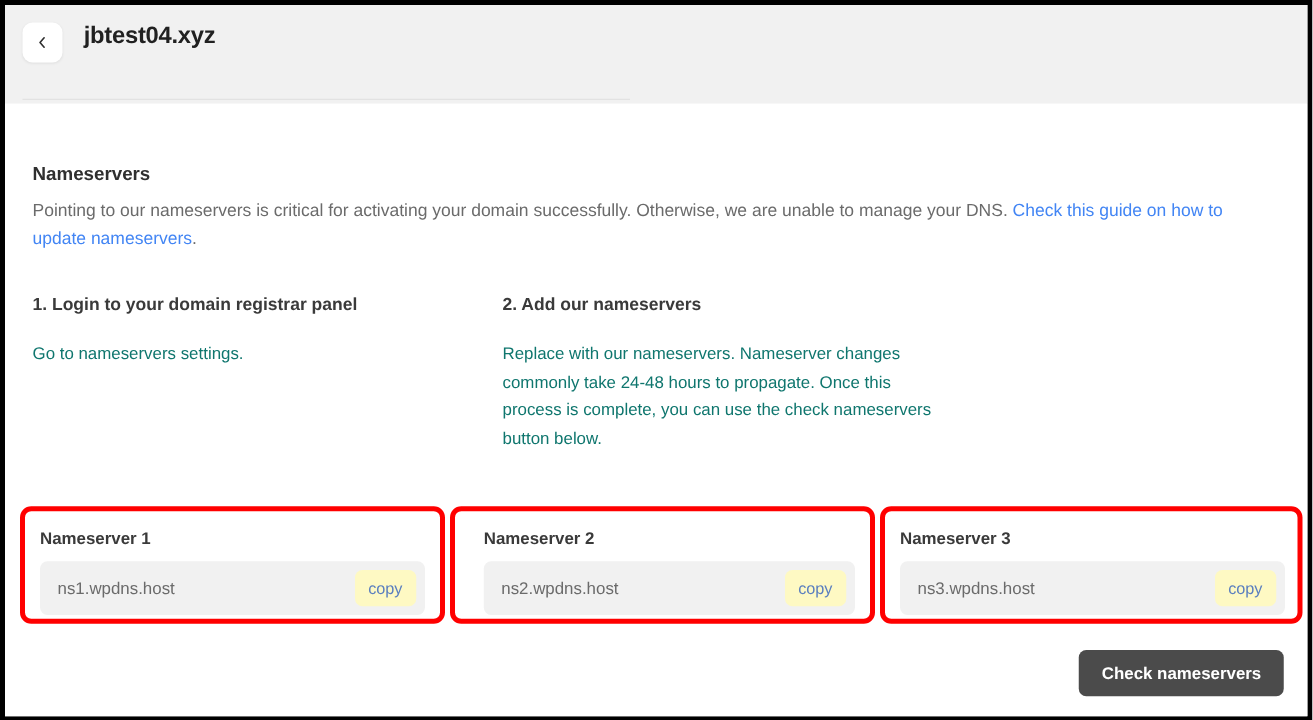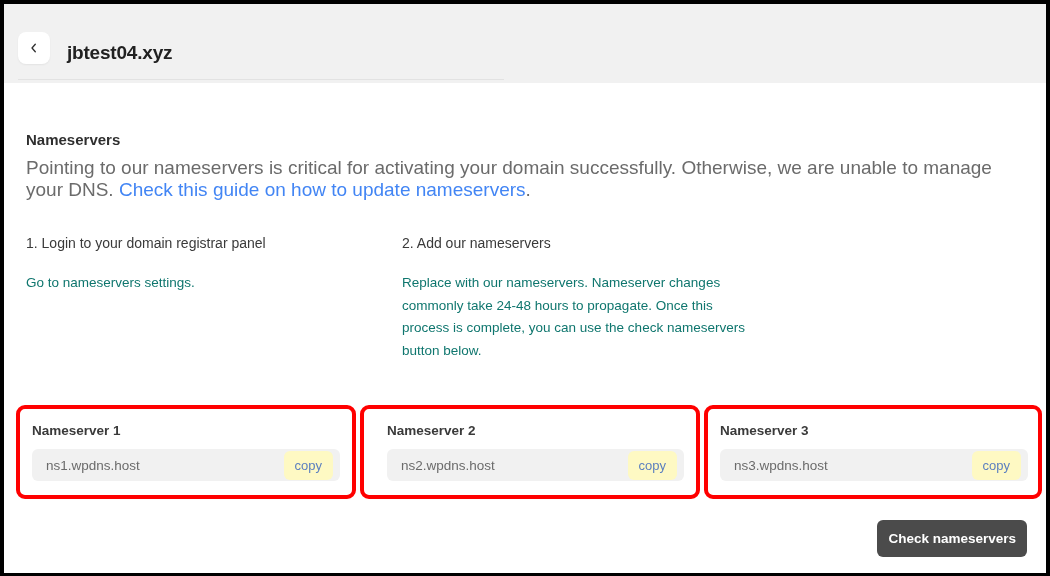--- a/index.html
+++ b/index.html
@@ -27,21 +27,21 @@
   
   #header {
     position: absolute;
     left: 0; top: 0;
     width: 1042px;
     height: 79px;
     background: #f1f1f1;
   }
   #header-row {
     display: flex;
-    align-items: flex-end;
+    align-items: flex-start;
     padding: 14px 0 0 14px;
     height: 60px;
   }
   #back-button {
     width: 32px;
     height: 32px;
     background: #ffffff;
     border-radius: 8px;
     display: flex;
     align-items: center;
@@ -84,21 +84,21 @@
     font-size: 15px;
     font-weight: bold;
     color: #2f2f2f;
   }
 
   #section-desc {
     position: absolute;
     left: 22px;
     top: 74px;
     width: 978px;
-    font-size: 19px;
+    font-size: 14px;
     line-height: 22px;
     color: #6b6b6b;
   }
   #section-desc a {
     color: #4285f4;
     text-decoration: none;
     cursor: pointer;
   }
 
   
@@ -106,21 +106,21 @@
     position: absolute;
     left: 22px;
     top: 152px;
     width: 980px;
     display: flex;
   }
   .step { width: 376px; }
   .step:first-child { width: 376px; }
   .step-head {
     font-size: 14px;
-    font-weight: normal;
+    font-weight: bold;
     color: #3a3a3a;
     margin-bottom: 21px;
   }
   .step-text {
     font-size: 13.5px;
     line-height: 22.5px;
     color: #0f766e;
     width: 350px;
   }
 
@@ -144,21 +144,21 @@
   .ns-card.c2 { left: 700px; }
 
   .ns-label {
     font-size: 13.5px;
     font-weight: bold;
     color: #3a3a3a;
     margin-bottom: 11px;
   }
   .ns-field {
     position: relative;
-    height: 32px;
+    height: 43px;
     background: #f1f1f1;
     border-radius: 6px;
     display: flex;
     align-items: center;
   }
   .ns-value {
     font-size: 13.5px;
     color: #6b6b6b;
     padding-left: 14px;
     flex: 1 1 auto;
@@ -190,21 +190,21 @@
   #check-button {
     position: absolute;
     right: 19px;
     top: 437px;
     background: #4b4b4b;
     color: #ffffff;
     font-size: 13.5px;
     font-weight: bold;
     border: none;
     border-radius: 6px;
-    padding: 11px 11px;
+    padding: 11px 18px;
     cursor: pointer;
     font-family: "Liberation Sans", sans-serif;
   }
 </style>
 </head>
 <body>
 
 <div id="screen">
 
   <div id="header">

